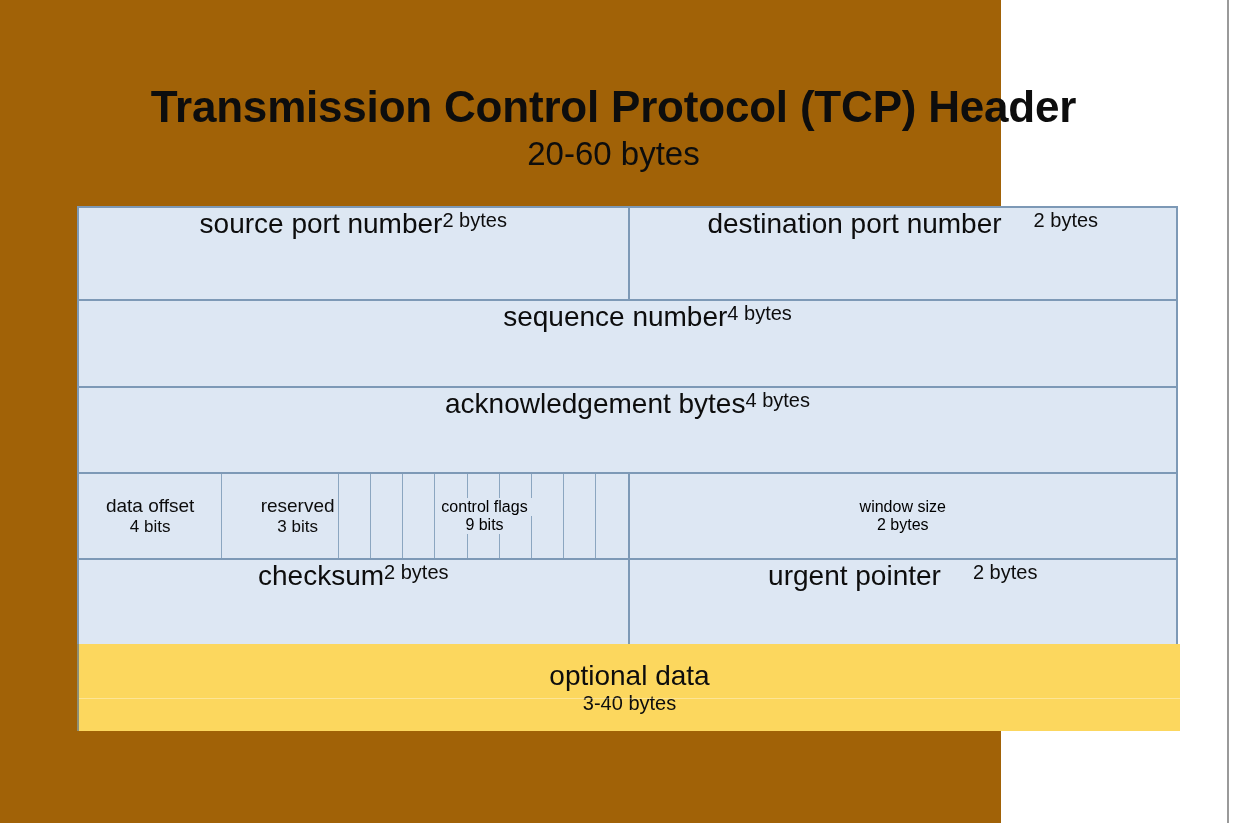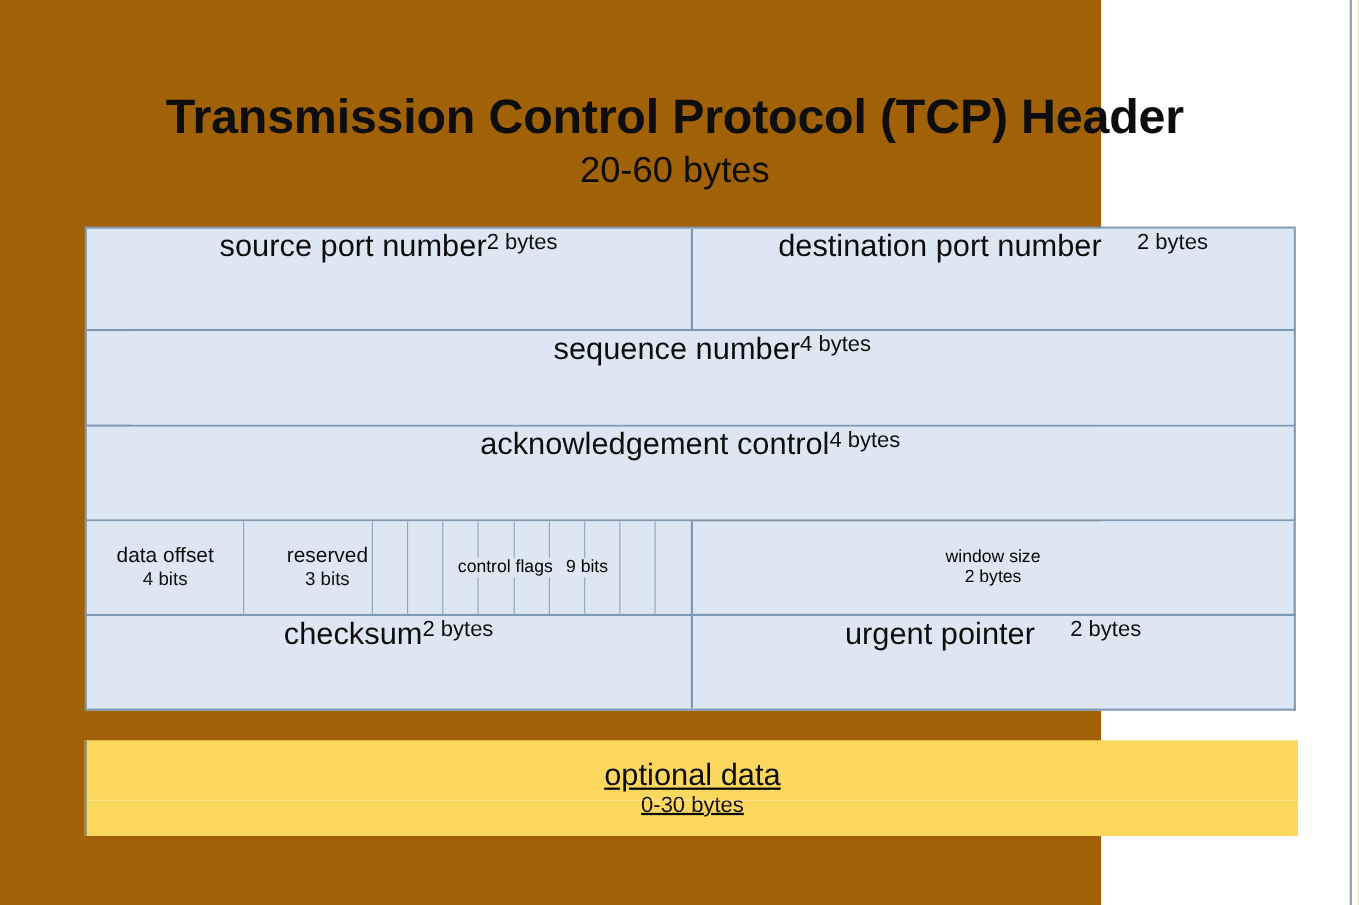--- a/index.html
+++ b/index.html
@@ -162,47 +162,46 @@
   }
 
   
   .flags-caption {
     position: absolute;
     left: 260px;
     top: 0;
     width: 291px;
     height: 100%;
     display: flex;
-    flex-direction: row;
+    flex-direction: column;
     align-items: center;
     justify-content: center;
     pointer-events: none;
     z-index: 3;
   }
   .flags-caption .slabel,
   .flags-caption .ssize {
     background: #dde7f3;
     padding: 0 6px;
   }
 
   
   .row-optional {
     position: absolute;
     left: 77px;
-    top: 673px;
+    top: 644px;
     width: 1103px;
     height: 87px;
     background: #fcd75e;
     border-left: 2px solid #8f8f74;
     box-sizing: border-box;
     display: flex;
     flex-direction: column;
     align-items: center;
     justify-content: center;
-    text-decoration: underline;
   }
   .row-optional .label {
     font-size: 28px;
     color: #0d0d0d;
     line-height: 1.12;
   }
   .row-optional .size {
     font-size: 20px;
     color: #0d0d0d;
     line-height: 1.2;
@@ -245,21 +244,21 @@
 
     <div class="row row-seq">
       <div class="cell full">
         <span class="label">sequence number</span>
         <span class="size">4 bytes</span>
       </div>
     </div>
 
     <div class="row row-ack">
       <div class="cell full">
-        <span class="label">acknowledgement control</span>
+        <span class="label">acknowledgement bytes</span>
         <span class="size">4 bytes</span>
       </div>
     </div>
 
     <div class="row row-flags">
       <div class="flags-left">
 
         <div class="sub-cell w-dataoffset">
           <span class="slabel">data offset</span>
           <span class="ssize">4 bits</span>
@@ -300,16 +299,16 @@
       <div class="cell half">
         <span class="label">urgent pointer</span>
         <span class="size">2 bytes</span>
       </div>
     </div>
 
   </div>
 
   <div class="row-optional">
     <span class="label">optional data</span>
-    <span class="size">0-30 bytes</span>
+    <span class="size">3-40 bytes</span>
   </div>
 
 </div>
 
 </body></html>

